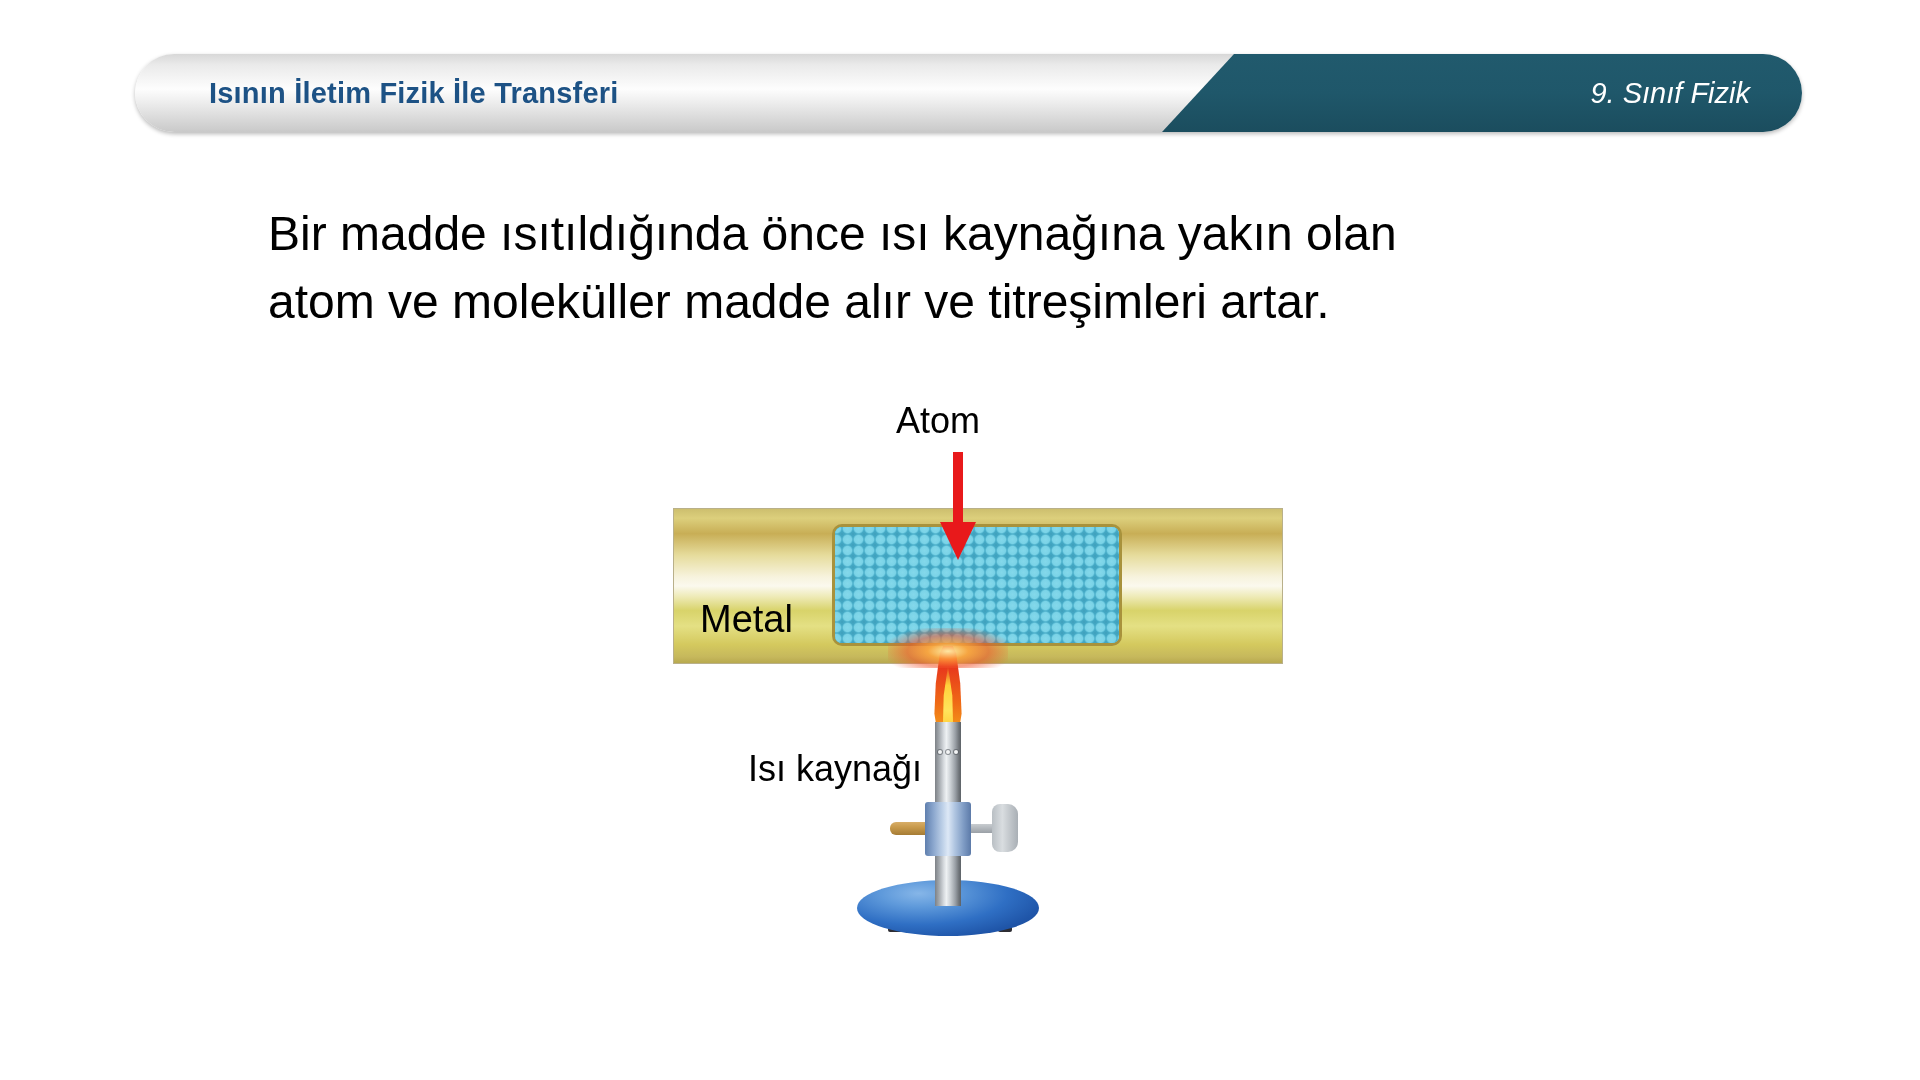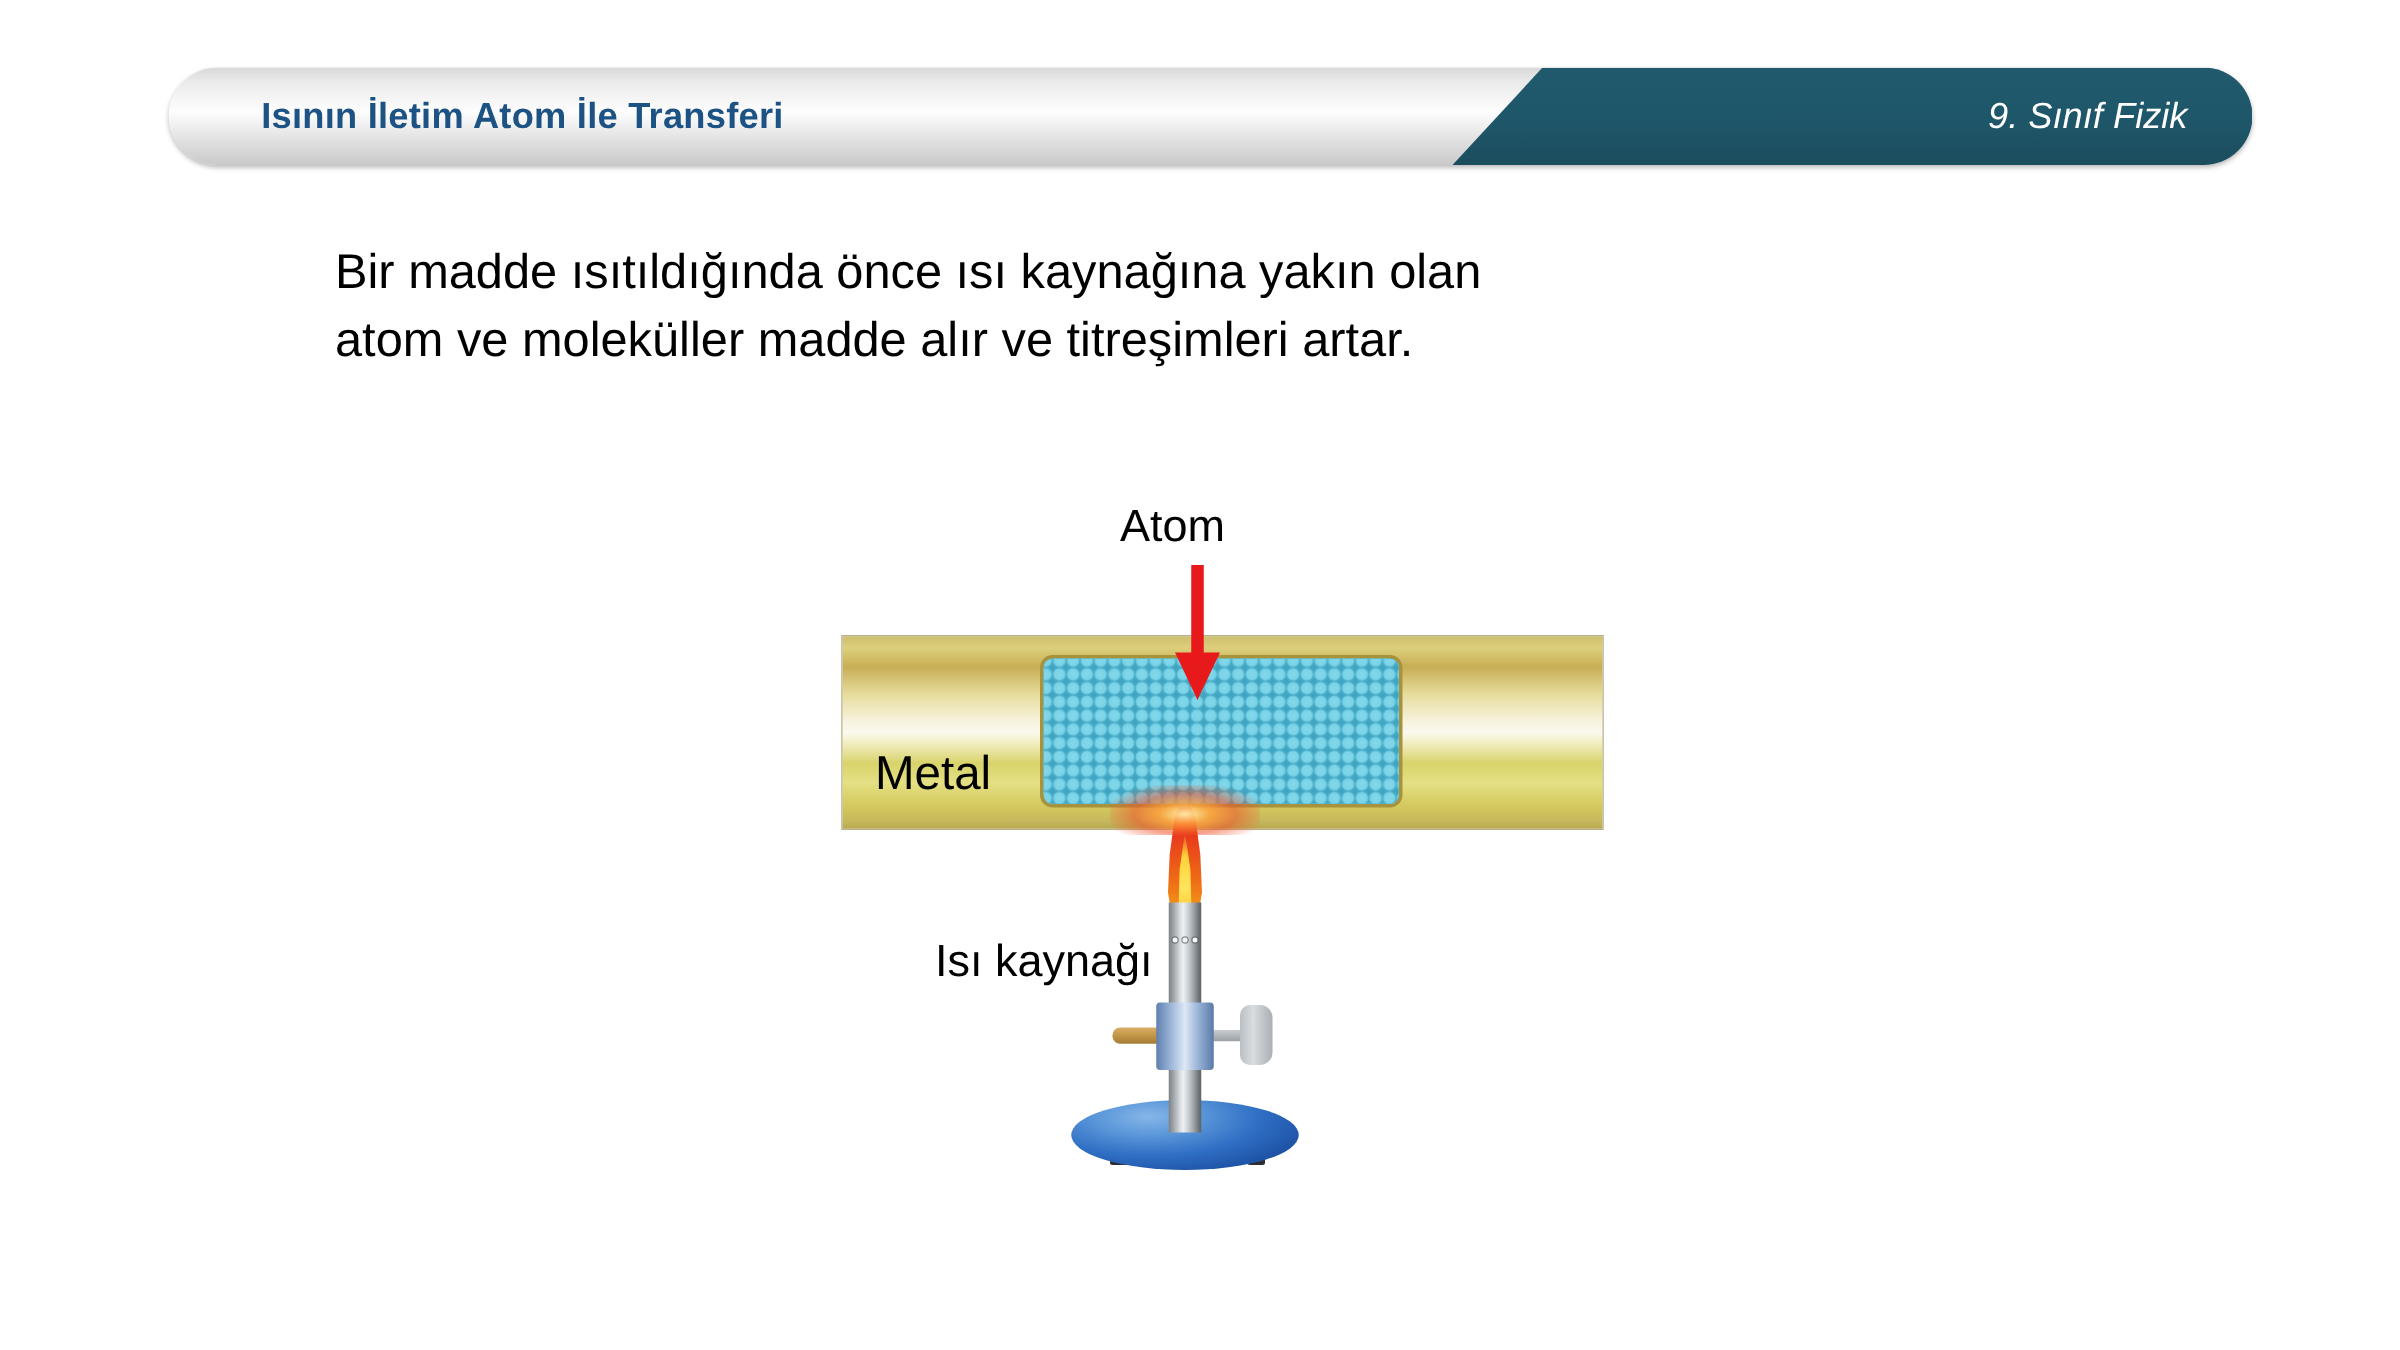--- a/index.html
+++ b/index.html
@@ -69,23 +69,23 @@
     font-size: 29px;
     font-style: italic;
     color: #ffffff;
     white-space: nowrap;
   }
 
   
   #body-text {
     position: absolute;
     left: 268px;
-    top: 190px;
+    top: 200px;
     width: 1200px;
-    font-size: 39px;
+    font-size: 48px;
     line-height: 1.42;
     color: #000000;
   }
   #body-text .line { display: block; white-space: nowrap; }
 
   
   #diagram {
     position: absolute;
     left: 0;
     top: 0;
@@ -320,21 +320,21 @@
   }
   #base-foot-l { left: 888px; }
   #base-foot-r { left: 998px; }
 </style>
 </head>
 <body>
 
 <div id="header-banner">
   <div id="banner-left-fill"></div>
   <div id="banner-right-fill"></div>
-  <div id="banner-title">Isının İletim Atom İle Transferi</div>
+  <div id="banner-title">Isının İletim Fizik İle Transferi</div>
   <div id="banner-subject">9. Sınıf Fizik</div>
 </div>
 
 <div id="body-text">
   <span class="line">Bir madde ısıtıldığında önce ısı kaynağına yakın olan</span>
   <span class="line">atom ve moleküller madde alır ve titreşimleri artar.</span>
 </div>
 
 <div id="diagram">
 

